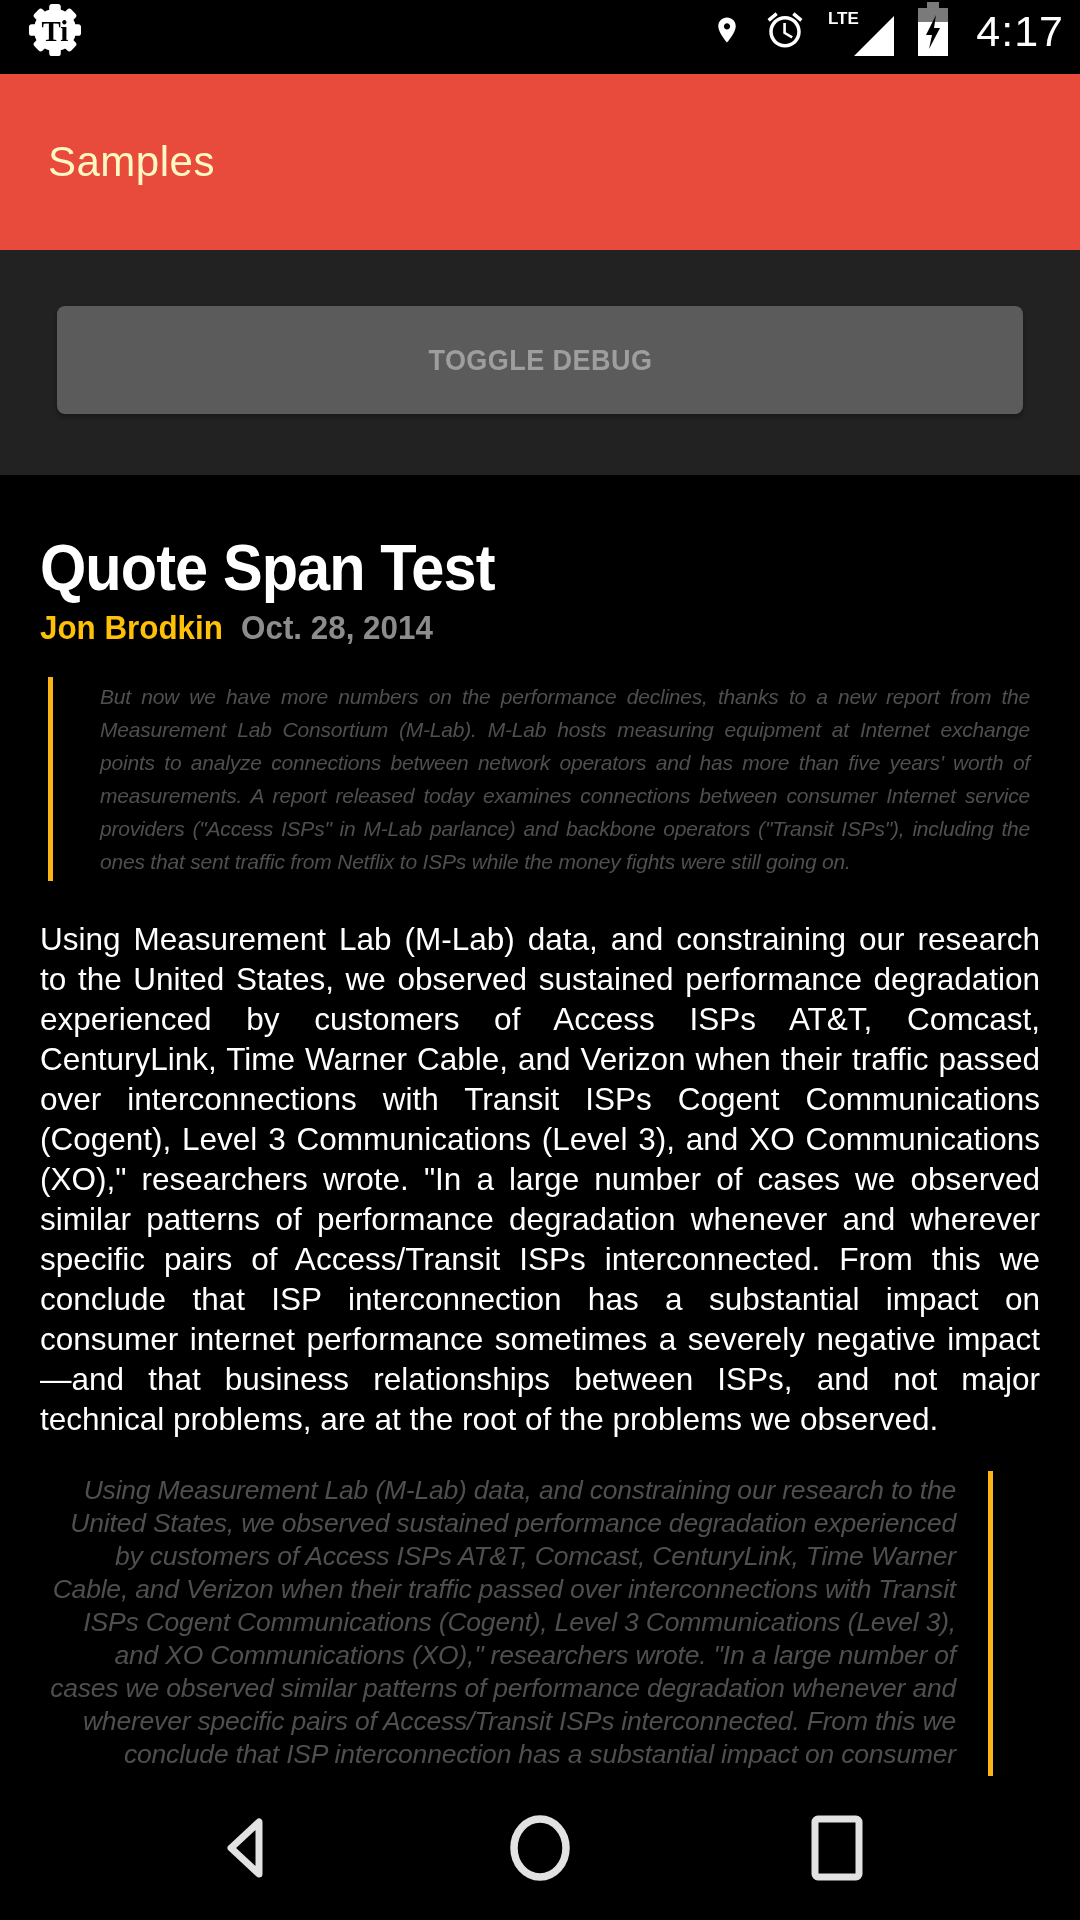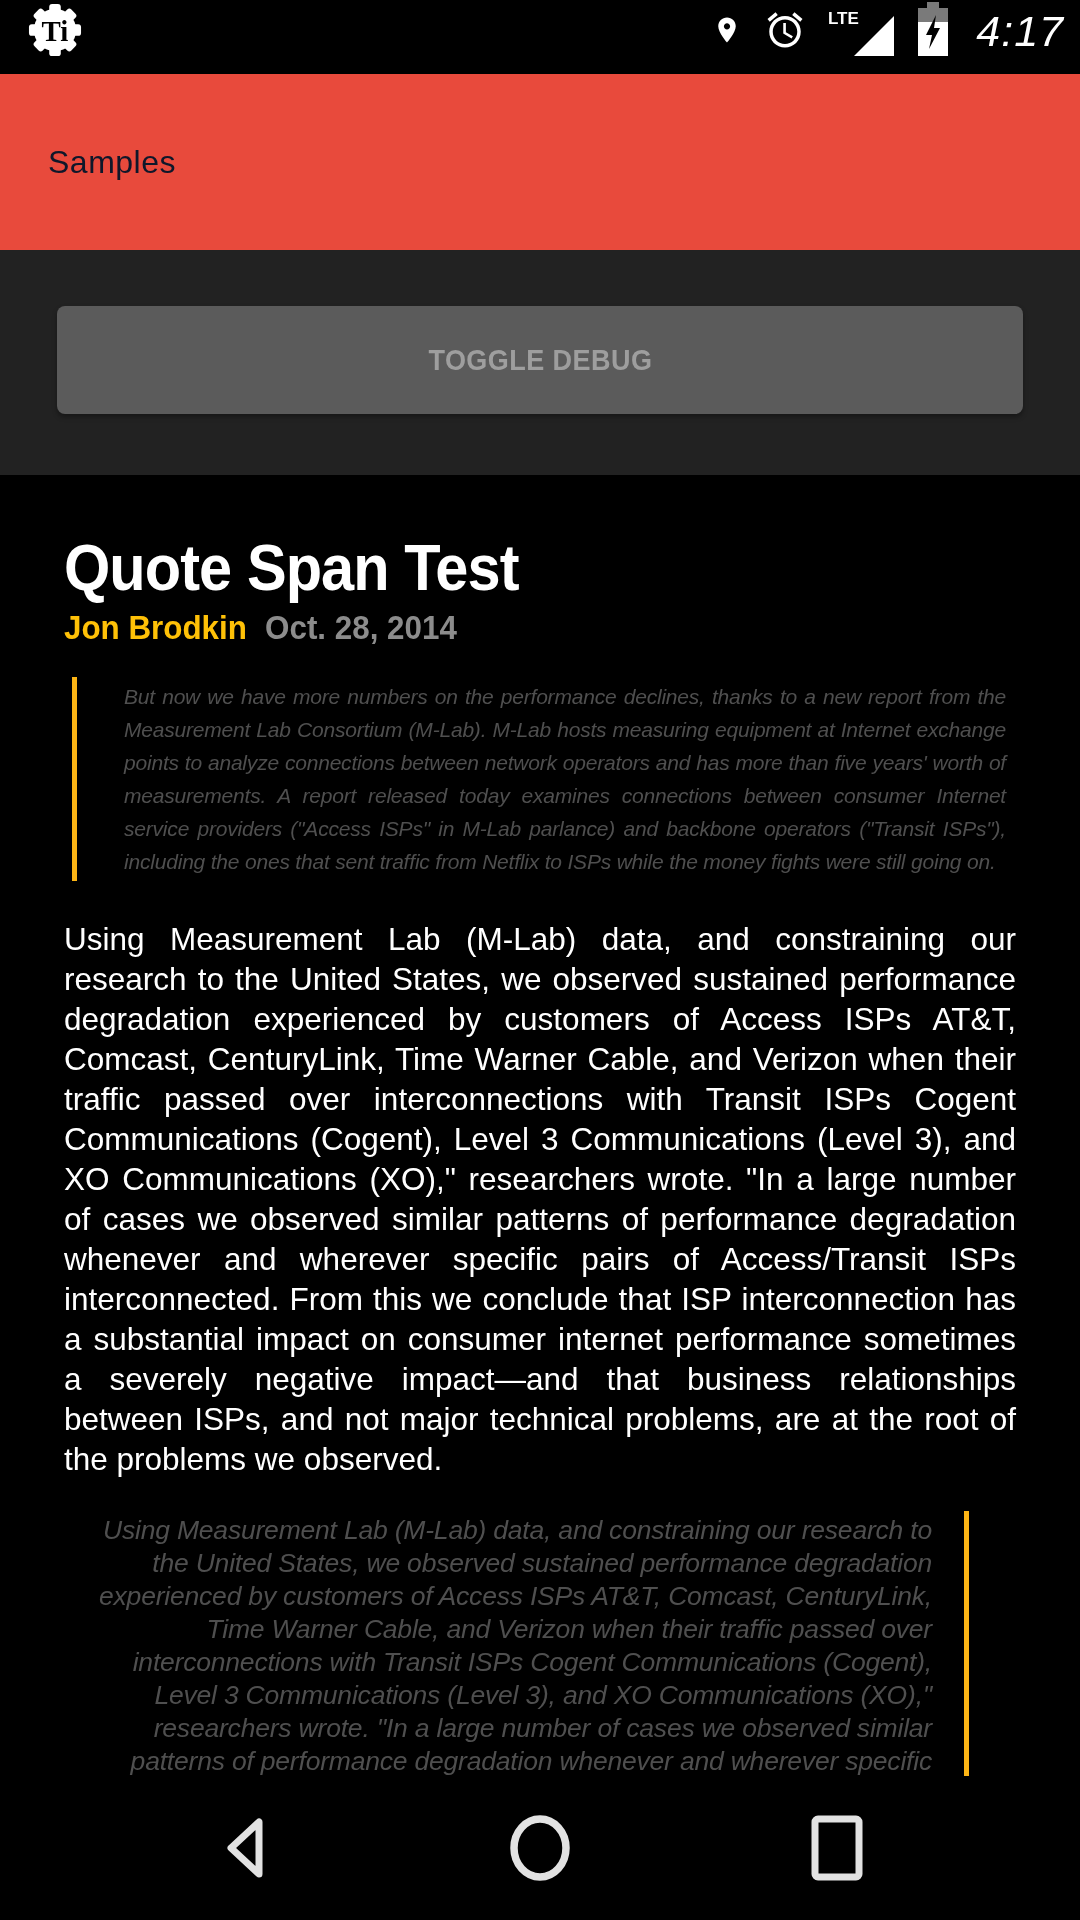--- a/index.html
+++ b/index.html
@@ -8,42 +8,42 @@
     position:relative;width:1080px;height:1920px;background:#000;
     overflow:hidden;font-family:"Liberation Sans",sans-serif;
     -webkit-font-smoothing:antialiased;
   }
   
   .status-bar{
     height:74px;background:#000;display:flex;align-items:center;
     padding:0 16px 11px 28px;
   }
   .status-right{margin-left:auto;display:flex;align-items:center;gap:22px;}
-  .status-time{color:#fff;font-size:43px;font-weight:400;letter-spacing:1px;margin-left:4px;font-style:italic;}
+  .status-time{color:#fff;font-size:43px;font-weight:400;letter-spacing:1px;margin-left:4px;}
   .lte-group{display:flex;align-items:flex-end;text-decoration:underline;}
   
   .action-bar{
     height:176px;background:var(--action-bar,#E84A3C);
     display:flex;align-items:center;padding-left:48px;
     box-shadow:0 4px 10px rgba(0,0,0,.35);
   }
-  .action-title{color:#0f172a;font-size:32px;font-weight:400;letter-spacing:.5px;}
+  .action-title{color:#fef9c3;font-size:42px;font-weight:400;letter-spacing:.5px;}
   
   .debug-section{height:225px;background:var(--panel-bg,#222222);position:relative;}
   .toggle-debug-btn{
     display:block;margin:0 auto;position:relative;top:56px;
     width:calc(100% - 114px);height:108px;
     background:var(--button-bg,#5B5B5B);border:none;border-radius:8px;
     color:var(--button-text,#9E9E9E);font-family:"Liberation Sans",sans-serif;
     font-size:30px;font-weight:700;letter-spacing:.5px;
     box-shadow:0 3px 5px rgba(0,0,0,.35);cursor:pointer;padding-left:6px;
   }
   .toggle-debug-btn span{display:inline-block;transform:scaleX(.9);}
   
-  .article{padding:0 64px;background:#000;}
+  .article{padding:0 40px;background:#000;}
   .article-title{
     margin:0;padding-top:56px;color:#fff;font-size:64px;line-height:74px;
     font-weight:700;letter-spacing:-1px;transform:scaleX(.93);transform-origin:left center;
   }
   .byline{
     margin-top:4px;font-size:33px;font-weight:700;
     transform:scaleX(.95);transform-origin:left center;white-space:nowrap;
   }
   .byline .author{color:var(--accent-yellow,#FFC107);}
   .byline .date{color:#8C8C8C;margin-left:10px;}

